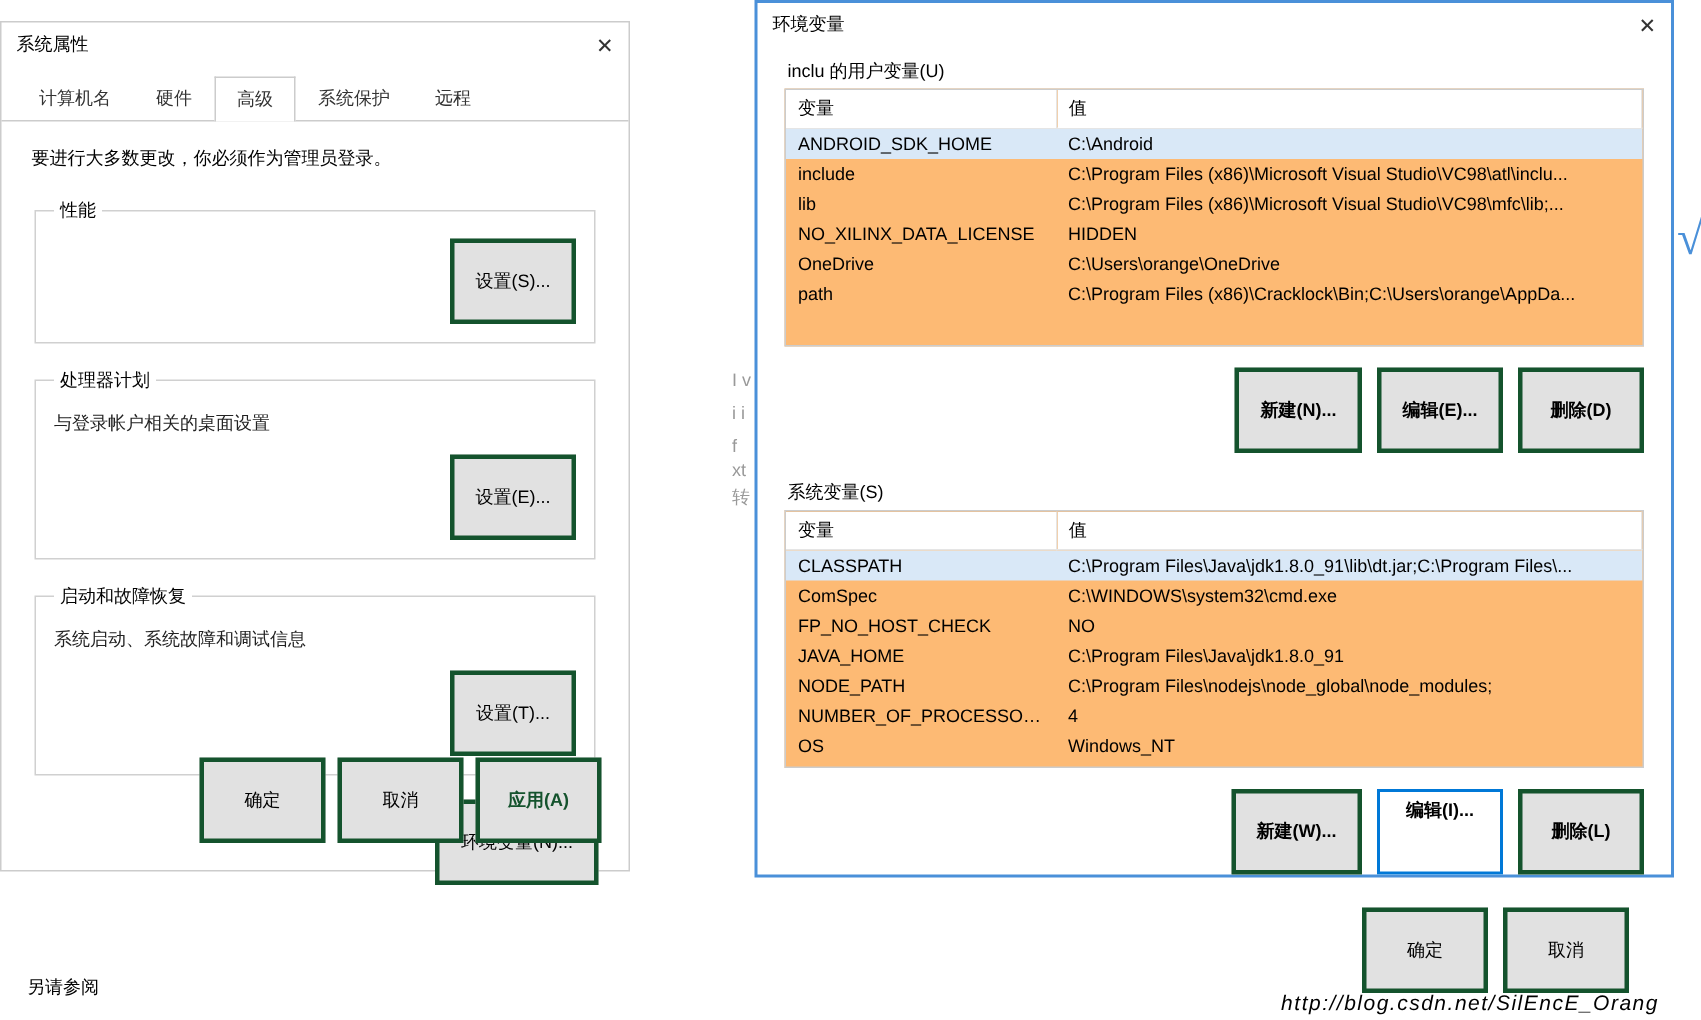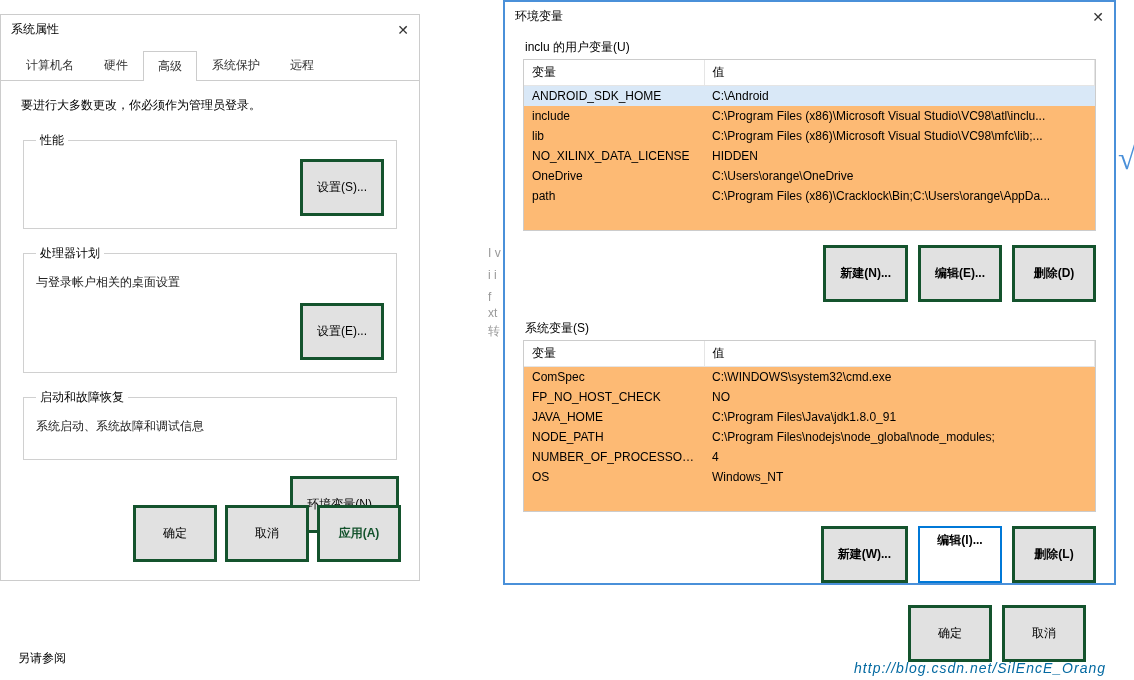--- a/index.html
+++ b/index.html
@@ -28,21 +28,21 @@
   .group-label { margin-bottom: 3px; padding: 0 2px; }
   .varlist { height: 172px; overflow-y: scroll; border: 1px solid #ccc; background: #fdba74; }
   table.vars { width: 100%; border-collapse: collapse; table-layout: fixed; }
   table.vars th { text-align: left; font-weight: normal; padding: 4px 8px; border-right: 1px solid #e5e5e5; border-bottom: 1px solid #e5e5e5; background: #fff; position: sticky; top: 0; }
   table.vars td { padding: 3px 8px; white-space: nowrap; overflow: hidden; text-overflow: ellipsis; }
   table.vars tr.sel td { background: #d9e8f7; }
   .btn-row2 { display: flex; justify-content: flex-end; gap: 10px; margin-top: 14px; font-weight: bold; }
   .bottom-btns2 { display: flex; justify-content: flex-end; gap: 10px; margin-top: 22px; padding-right: 10px; }
   .see-also { position: absolute; left: 18px; top: 650px; font-size: 12px; }
   .bg-artifact { position: absolute; left: 488px; color: #999; }
-  .watermark { position: absolute; right: 28px; bottom: 4px; color: #0369a1; font-size: 14px; font-style: italic; letter-spacing: 1px; }
+  .watermark { position: absolute; right: 28px; bottom: 4px; color: #000000; font-size: 14px; font-style: italic; letter-spacing: 1px; }
 </style>
 </head>
 <body>
 
 <div class="bg-artifact" style="top:246px">I v</div>
 <div class="bg-artifact" style="top:268px">i i</div>
 <div class="bg-artifact" style="top:290px">f</div>
 <div class="bg-artifact" style="top:306px">xt</div>
 <div class="bg-artifact" style="top:323px">转</div>
 <div style="position:absolute;left:1118px;top:140px;color:#4a90d9;font-size:32px;font-family:serif">√</div>
@@ -73,20 +73,23 @@
       <legend>处理器计划</legend>
       <div class="field-desc">与登录帐户相关的桌面设置</div>
       <div class="btn-row">
           <div class="btn">设置(E)...</div>
         </div>
     </fieldset>
 
     <fieldset>
       <legend>启动和故障恢复</legend>
       <div class="field-desc">系统启动、系统故障和调试信息</div>
+      <div class="btn-row">
+          <div class="btn">设置(T)...</div>
+        </div>
     </fieldset>
 
     <div class="btn-row" style="margin-top:4px">
         <div class="btn">环境变量(N)...</div>
       </div>
   </div>
   <div class="bottom-btns1">
     <div class="btn">确定</div>
     <div class="btn">取消</div>
     <div class="btn disabled">应用(A)</div>
@@ -157,20 +160,24 @@
               <col style="width:180px">
               <col>
             </colgroup>
           <thead>
               <tr>
             <th>变量</th>
             <th>值</th>
           </tr>
             </thead>
           <tbody id="sys-tbody">
+              <tr class="sel">
+                <td>CLASSPATH</td>
+                <td>C:\Program Files\Java\jdk1.8.0_91\lib\dt.jar;C:\Program Files\...</td>
+              </tr>
               <tr>
                 <td>ComSpec</td>
                 <td>C:\WINDOWS\system32\cmd.exe</td>
               </tr>
               <tr>
                 <td>FP_NO_HOST_CHECK</td>
                 <td>NO</td>
               </tr>
               <tr>
                 <td>JAVA_HOME</td>

